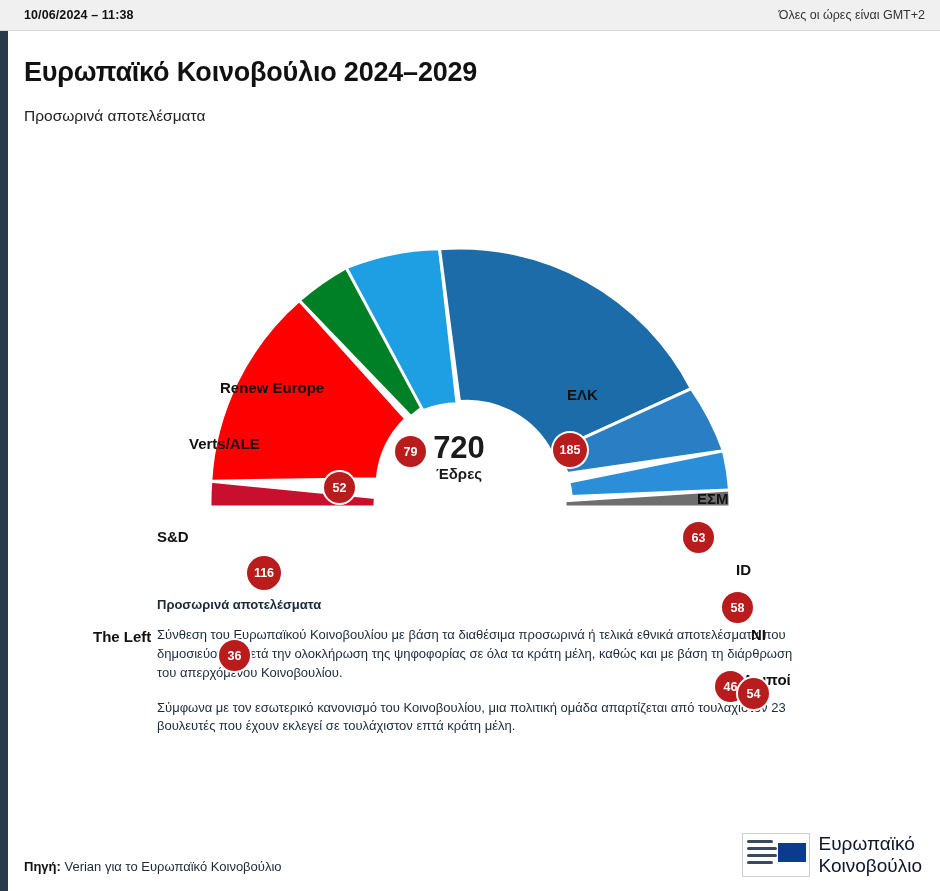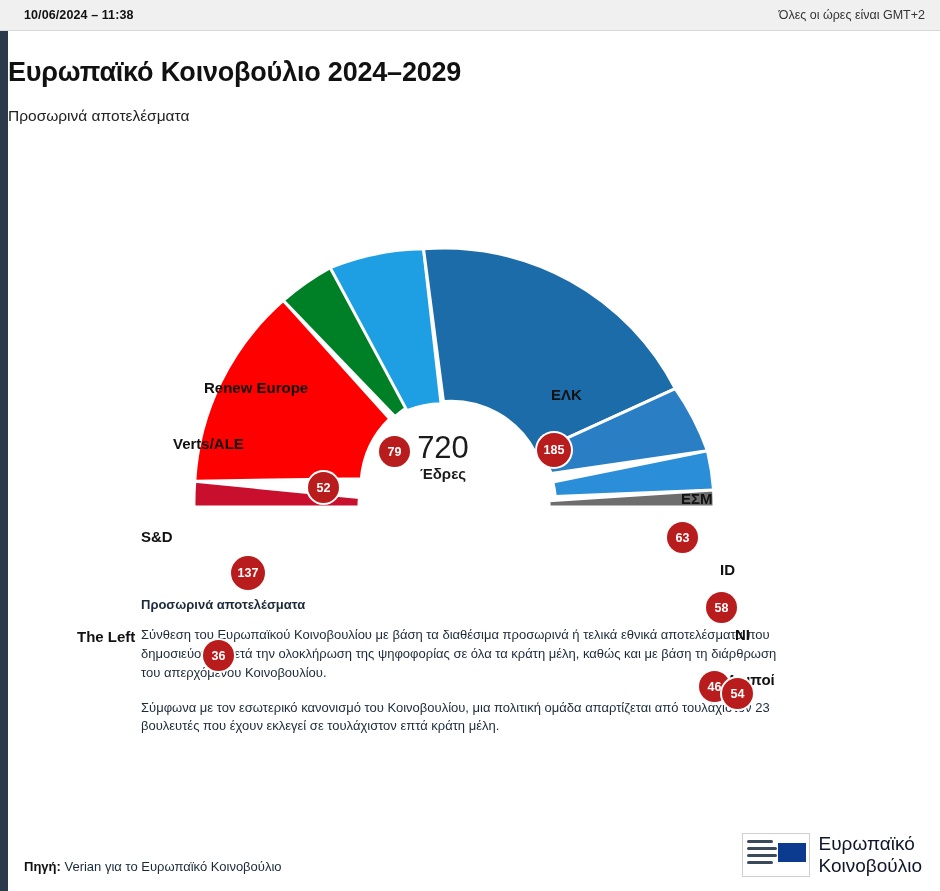--- a/index.html
+++ b/index.html
@@ -25,21 +25,21 @@
   .topbar .left { font-weight: bold; color: #111; letter-spacing: .1px; }
   .topbar .right { color: #333; font-size: 12.5px; }
 
   .left-rail {
     position: absolute;
     left: 0; top: 31px; bottom: 0;
     width: 8px;
     background: #2b3a4a;
   }
 
-  .content { padding: 0 24px 0 8px; }
+  .content { padding: 0 24px 0 24px; }
 
   h1.title {
     font-size: 27px;
     font-weight: bold;
     margin: 26px 0 0 0;
     letter-spacing: -0.2px;
     color: #111;
   }
   .subtitle {
     font-size: 15.5px;
@@ -58,21 +58,21 @@
 
   .center-total {
     position: absolute;
     left: 0; right: 0;
     top: 285px;
     text-align: center;
     pointer-events: none;
   }
   .center-total .num {
     font-size: 31px;
-    font-weight: normal;
+    font-weight: bold;
     color: #1b1b1b;
     line-height: 1.05;
     margin-left: -22px;
   }
   .center-total .lbl {
     font-size: 15px;
     font-weight: bold;
     color: #1b1b1b;
     margin-left: -22px;
   }
@@ -207,21 +207,21 @@
     <div class="glabel" style="left:133px; top:381px;text-align:center;">S&amp;D</div>
     <div class="glabel" style="left:69px; top:481px;">The Left</div>
     <div class="glabel" style="left:543px; top:239px;">ΕΛΚ</div>
     <div class="glabel" style="left:673px; top:343px;">ΕΣΜ</div>
     <div class="glabel" style="left:712px; top:414px;">ID</div>
     <div class="glabel" style="left:727px; top:479px;">ΝΙ</div>
     <div class="glabel" style="left:719px; top:524px;">Λοιποί</div>
 
     <div class="badge" style="left:371px; top:289px; width:31px; height:31px;">79</div>
     <div class="badge" style="left:300px; top:325px; width:31px; height:31px;">52</div>
-    <div class="badge" style="left:223px; top:409px; width:34px; height:34px;">137</div>
+    <div class="badge" style="left:223px; top:409px; width:34px; height:34px;">116</div>
     <div class="badge" style="left:195px; top:493px; width:31px; height:31px;">36</div>
     <div class="badge" style="left:529px; top:286px; width:34px; height:34px;">185</div>
     <div class="badge" style="left:659px; top:375px; width:31px; height:31px;">63</div>
     <div class="badge" style="left:698px; top:445px; width:31px; height:31px;">58</div>
     <div class="badge" style="left:691px; top:508px; width:31px; height:31px;margin-top:16px;">46</div>
     <div class="badge" style="left:714px; top:531px; width:31px; height:31px;">54</div>
   </div>
 
   <div class="notes">
     <h4>Προσωρινά αποτελέσματα</h4>

